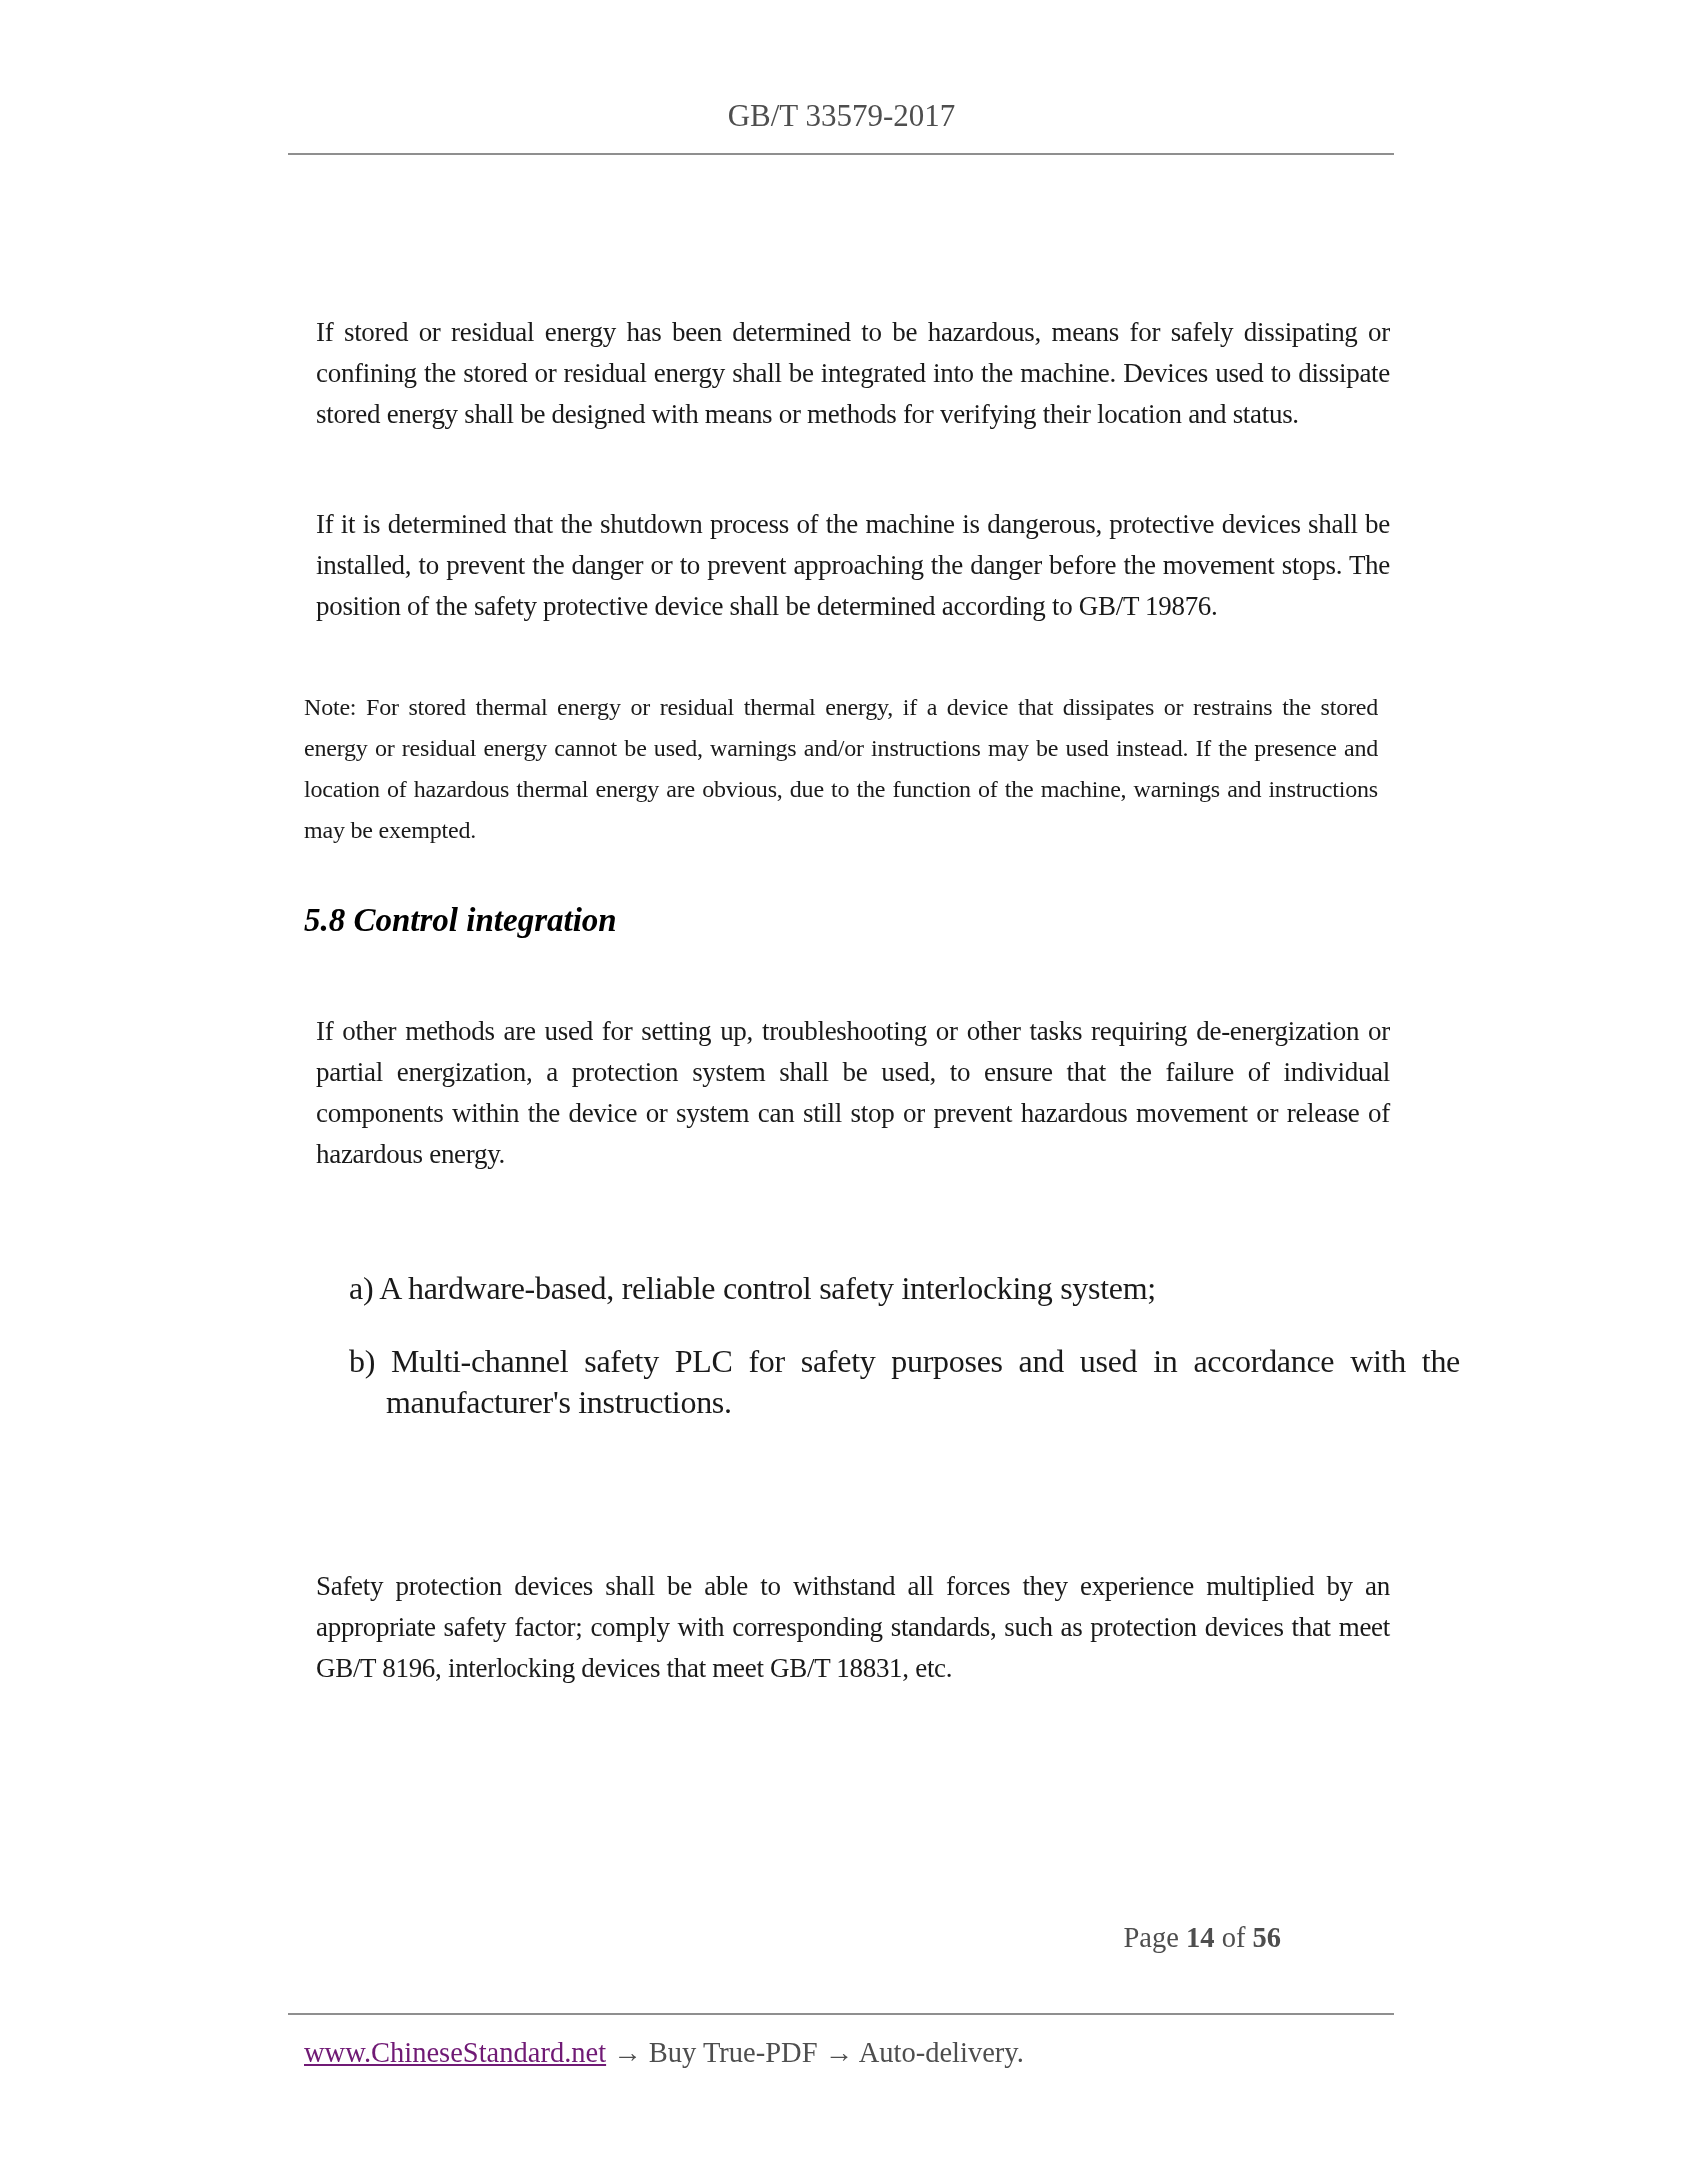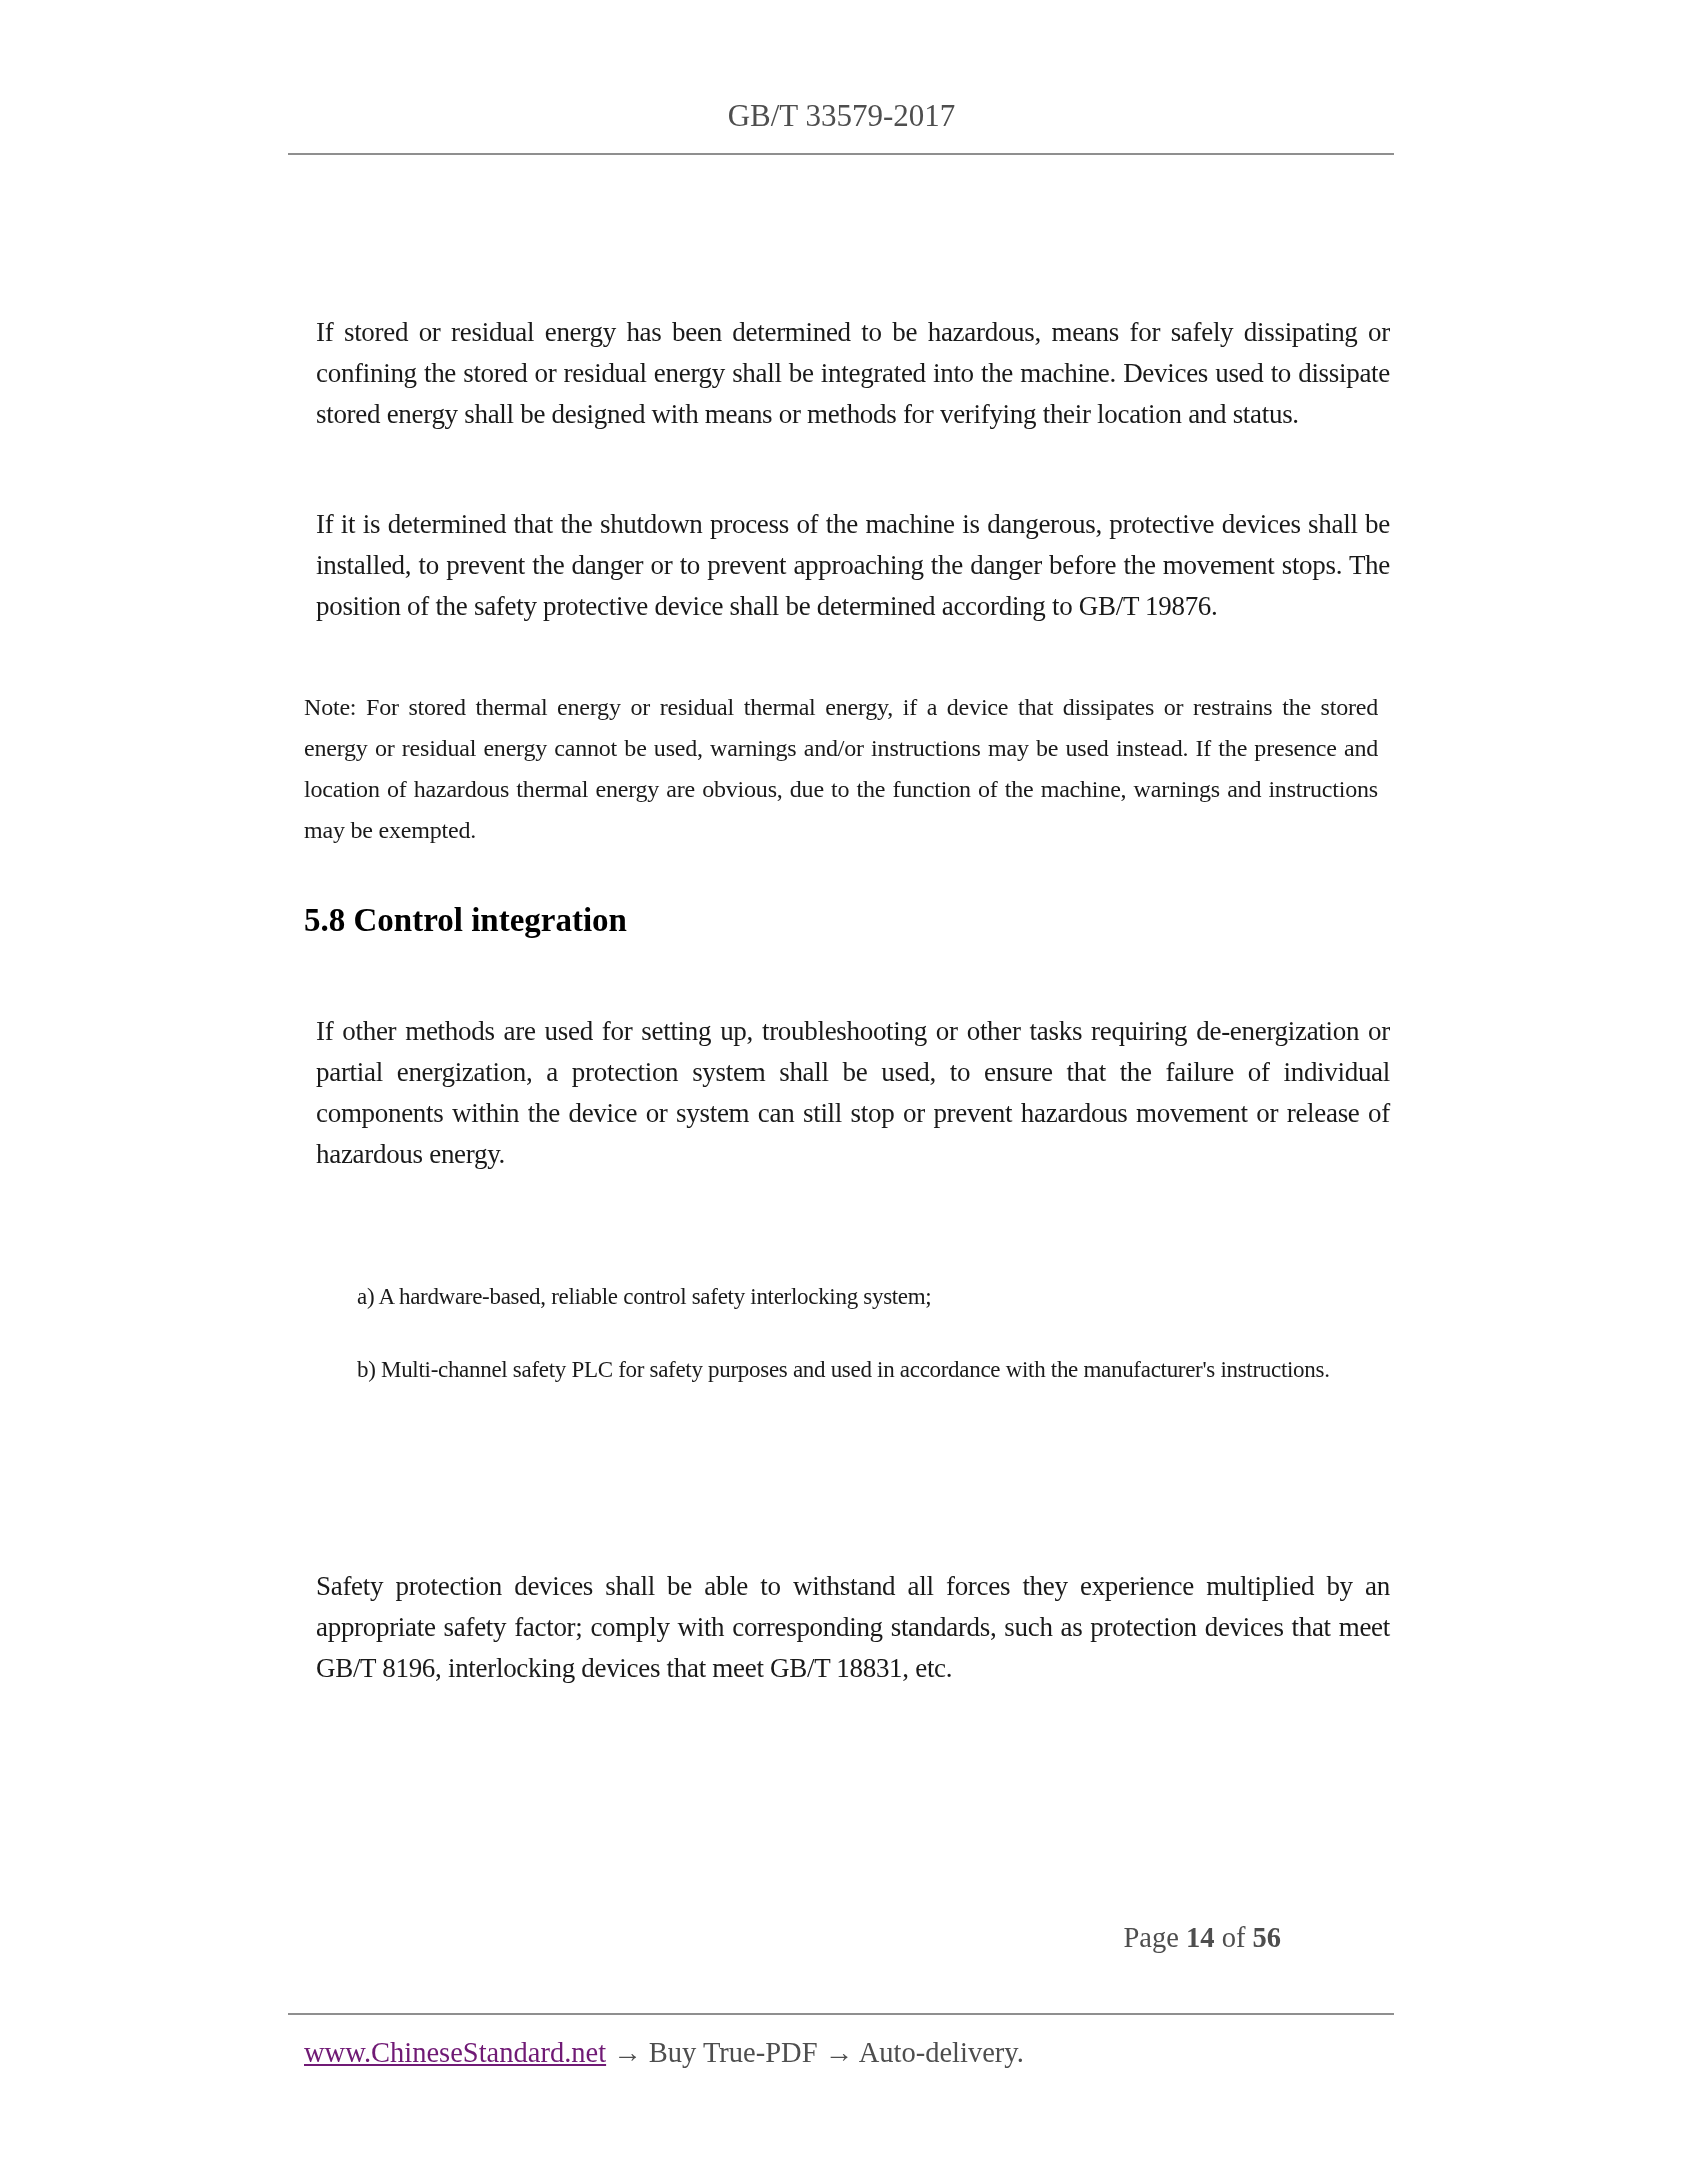--- a/index.html
+++ b/index.html
@@ -55,34 +55,34 @@
     text-align: justify;
   }
   .note-text {
     margin: 0;
     font-size: 24px;
     line-height: 41px;
     letter-spacing: -0.2px;
     text-align: justify;
   }
   .list-item {
-    margin: 16px;
-    font-size: 23px;
+    margin: 8px;
+    font-size: 32px;
     line-height: 41px;
     letter-spacing: -0.3px;
     padding-left: 74px;
     text-indent: -37px;
   }
   .list-item.justified { text-align: justify; }
 
   .h57  { top: 200px; }
   .p571 { top: 300px; }
   .p572 { top: 492px; }
   .n57  { top: 687px; }
-  .h58  { top: 899px; }
+  .h58  { top: 899px; font-style: italic; }
   .p581 { top: 999px; }
   .n58  { top: 1186px; }
   .ia58 { top: 1260px; }
   .ib58 { top: 1333px; }
   .h59  { top: 1463px; }
   .p591 { top: 1554px; }
 
   .footer-left {
     top: 2035px;
     left: 304px;

